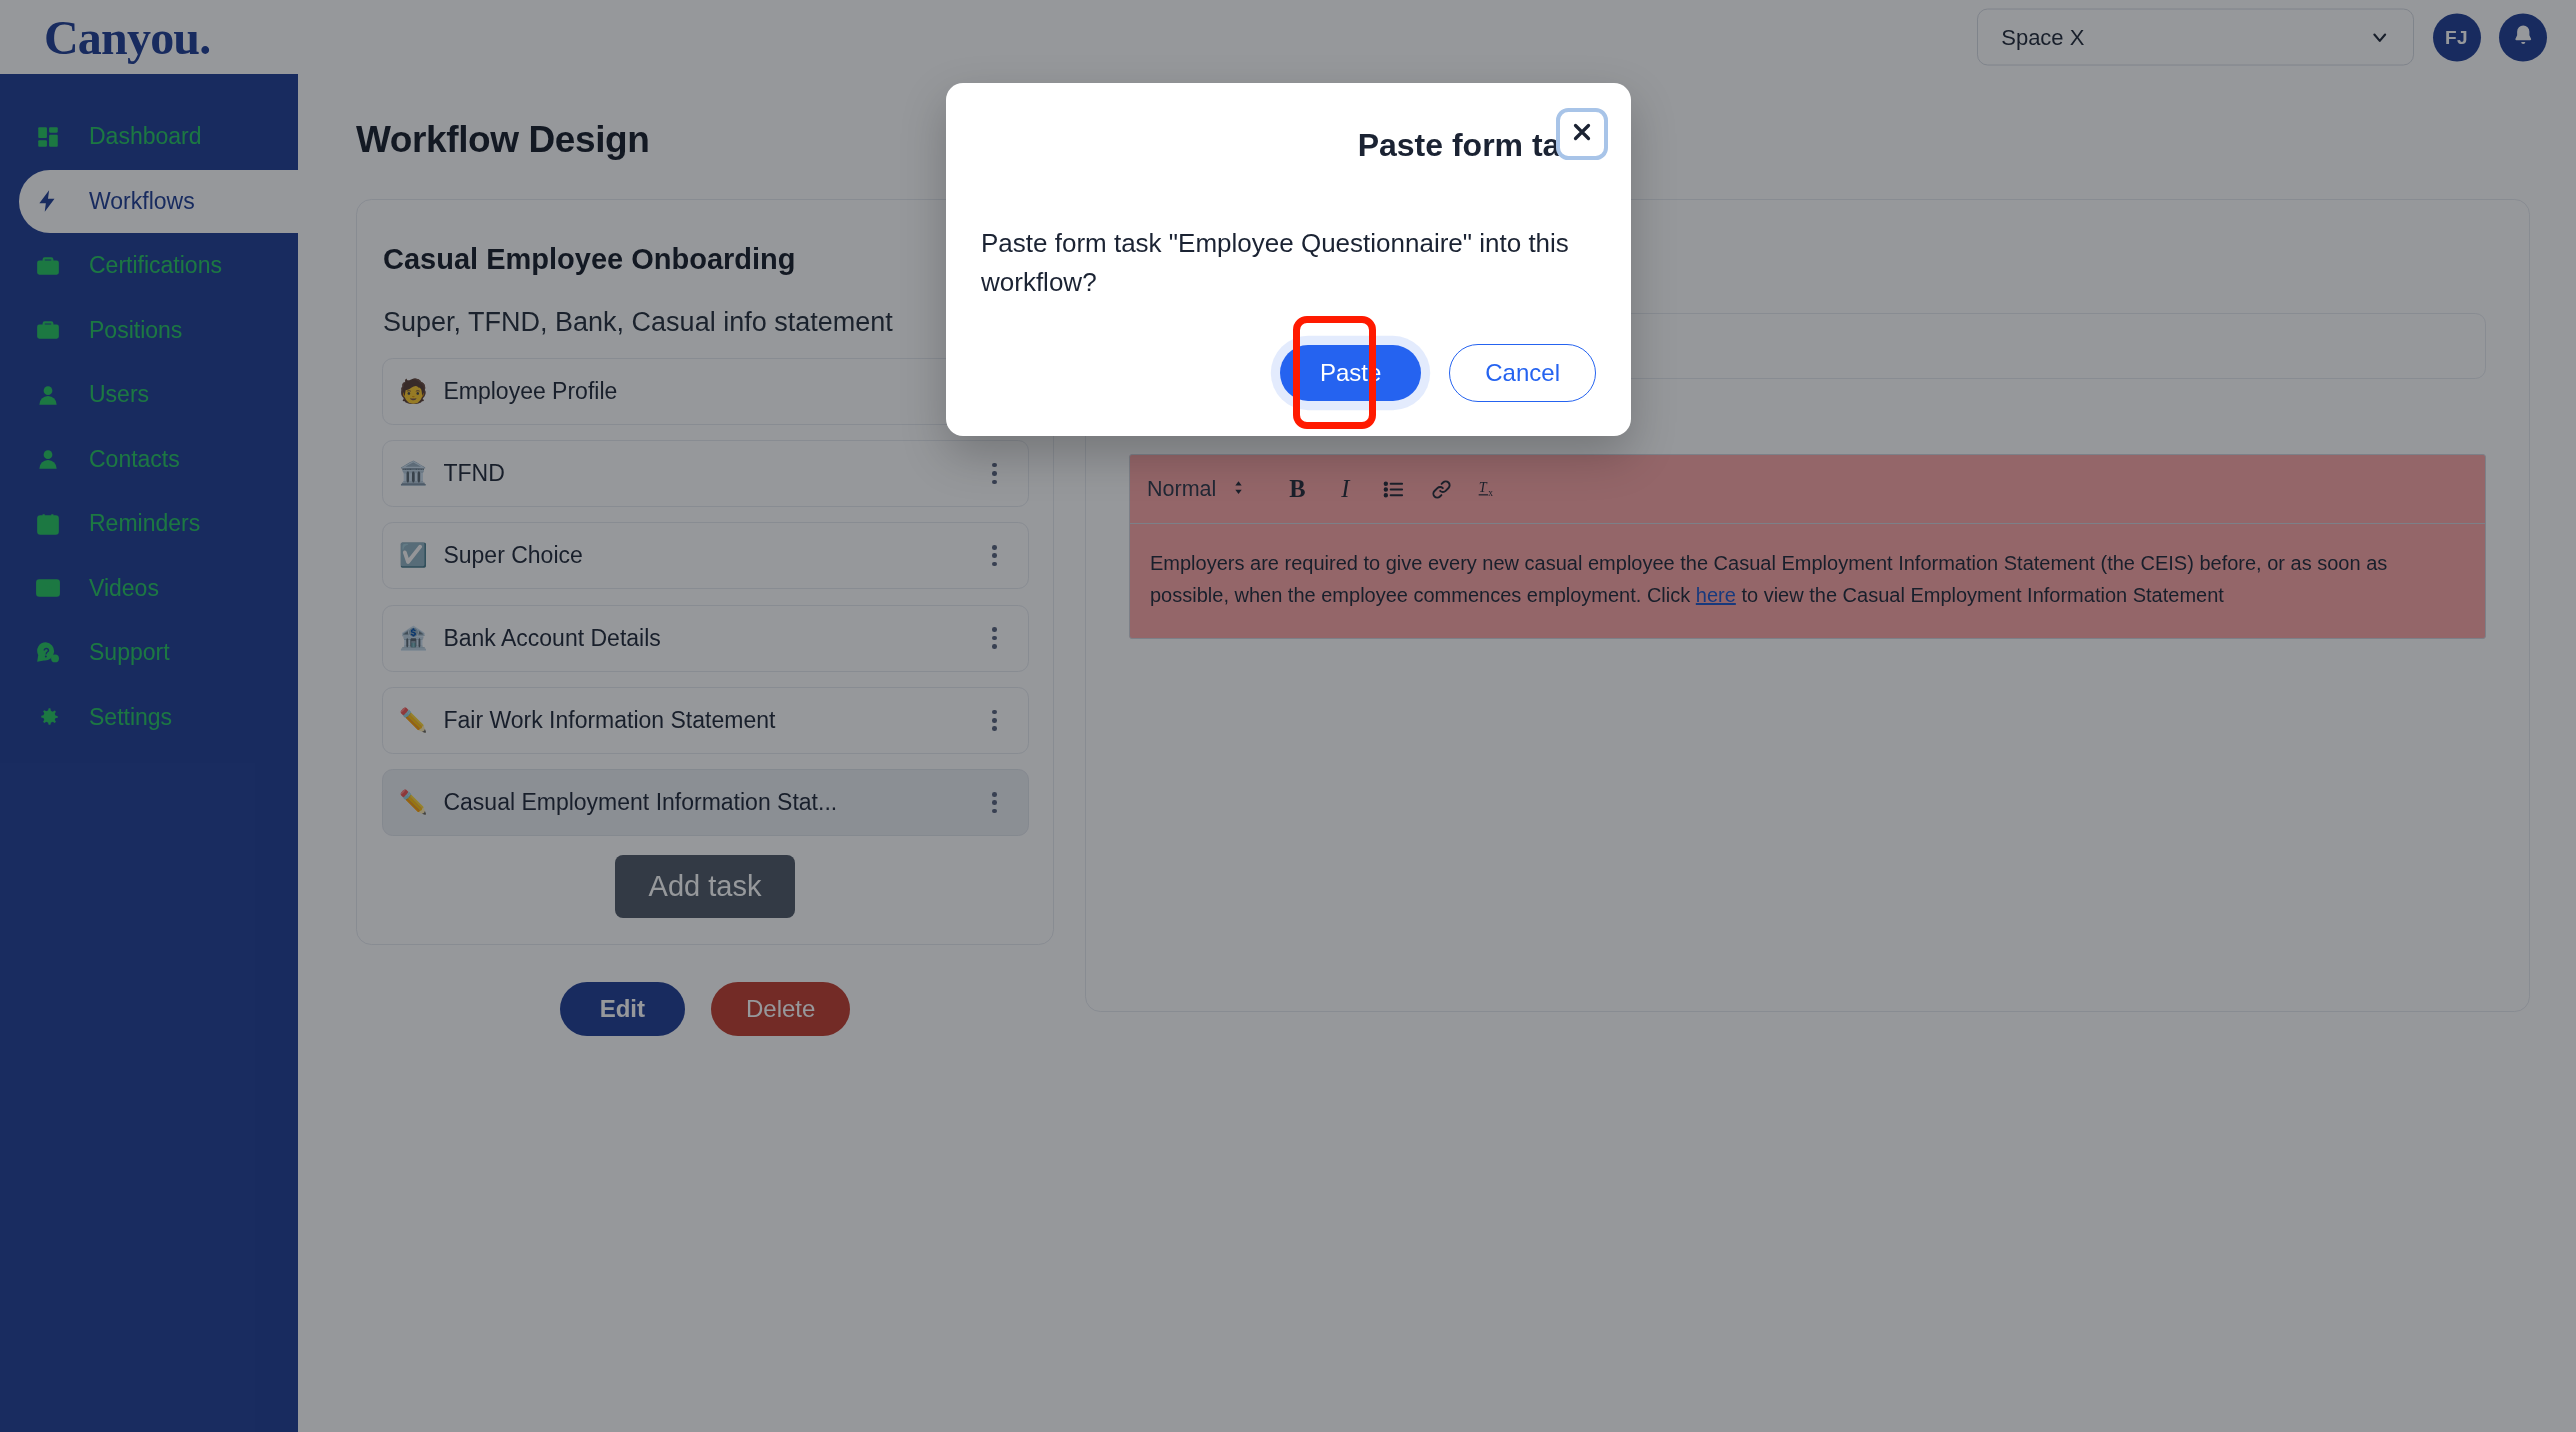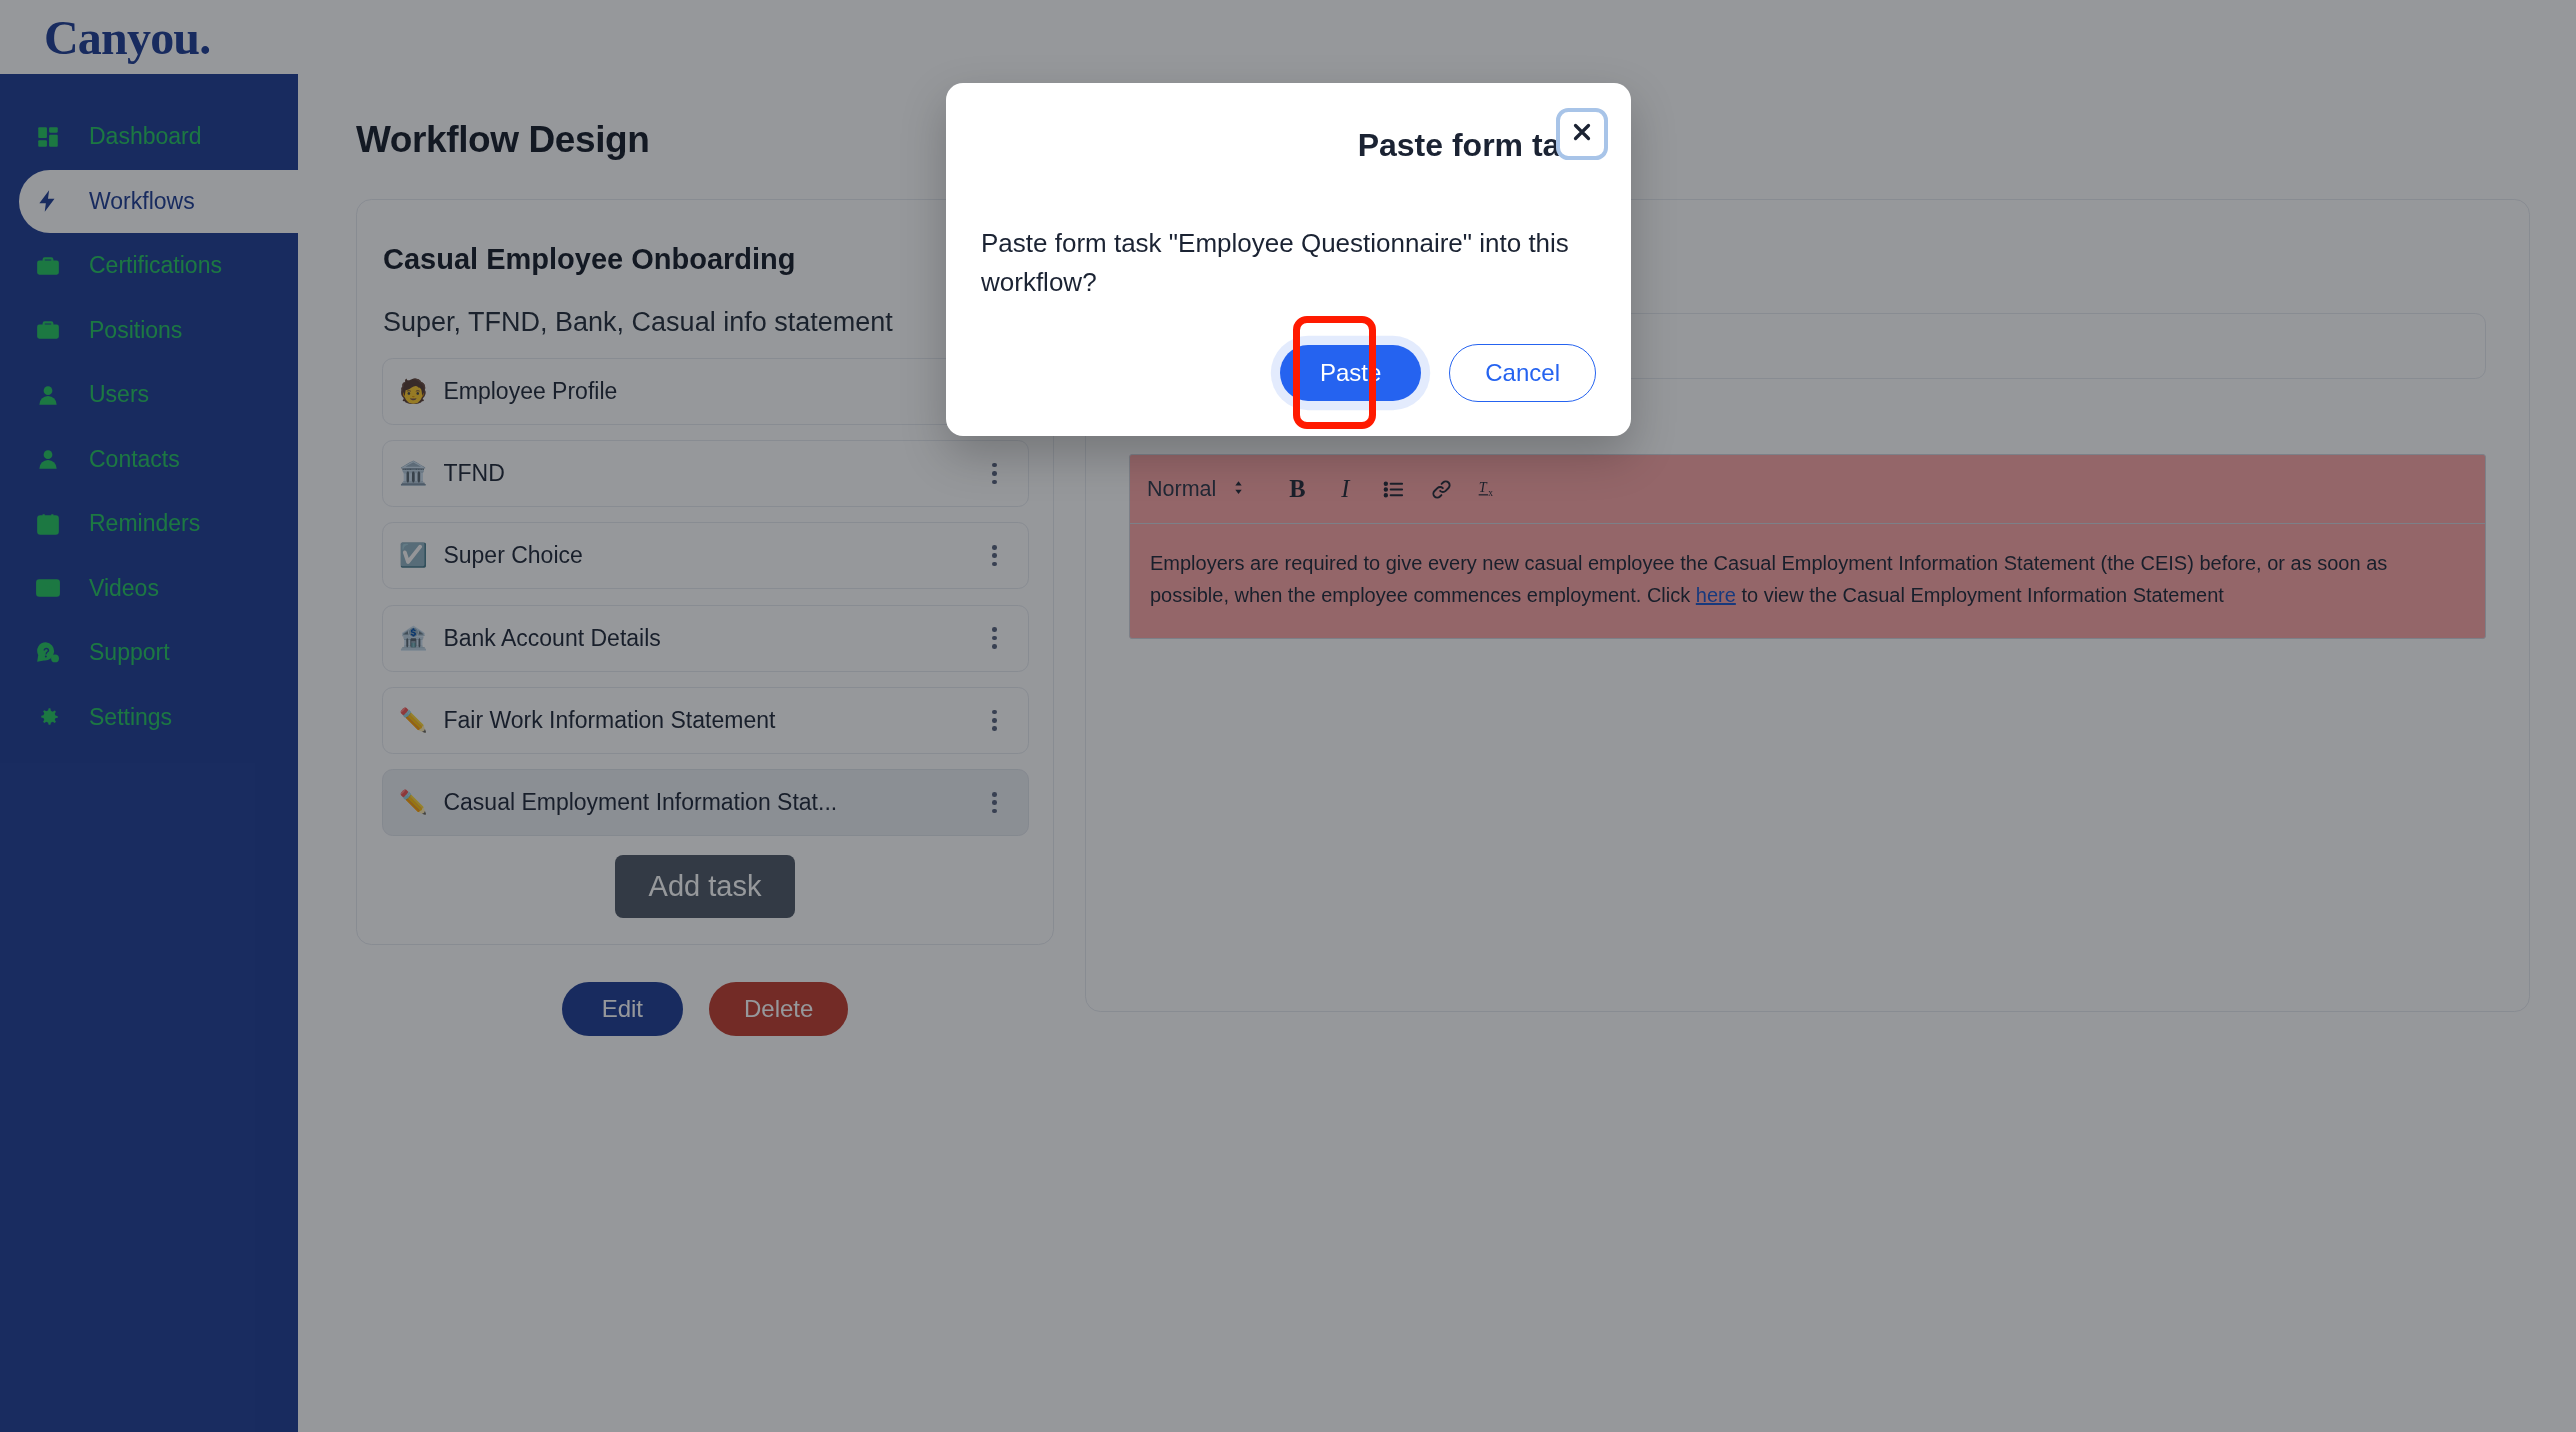--- a/index.html
+++ b/index.html
@@ -145,21 +145,21 @@
     font-family: inherit;
   }
   .card-actions {
     width: 698px;
     display: flex; justify-content: center; gap: 26px;
     margin-top: 37px;
   }
   .btn-edit {
     background: #1b3a93; color: #ffffff; border: none;
     border-radius: 766px; padding: 13px 40px;
-    font-size: 24px; font-family: inherit;
+    font-size: 24px; font-family: inherit; font-weight: bold;
   }
   .btn-delete {
     background: #c0392b; color: #ffffff; border: none;
     border-radius: 766px; padding: 13px 35px;
     font-size: 24px; font-family: inherit;
   }
 
   
   .detail-card {
     flex: 1;
@@ -267,20 +267,41 @@
     pointer-events: none;
   }
 </style>
 </head>
 <body>
 
 <div class="app">
 
   <div class="topbar">
     <div class="logo">Canyou.</div>
+    <div class="topbar-right">
+      <div class="space-select">
+        <span>Space X</span>
+        <span class="chev-dn">
+          <svg viewBox="0 0 24 24" fill="none" stroke="#1b2333" stroke-width="2.4" stroke-linecap="round" stroke-linejoin="round">
+              <polyline points="6 9 12 16 18 9"></polyline>
+            </svg>
+        </span>
+      </div>
+      <div class="avatar-circle">
+        <span>FJ</span>
+      </div>
+      <div class="bell-circle">
+        <span>
+          <svg viewBox="0 0 24 24" width="24.5" height="24.5" fill="#ffffff">
+              <path d="M12 2a6 6 0 0 0-6 6v3.6L4.4 15a1 1 0 0 0 .9 1.5h13.4a1 1 0 0 0 .9-1.5L18 11.6V8a6 6 0 0 0-6-6z"></path>
+              <path d="M10 18a2 2 0 0 0 4 0z"></path>
+            </svg>
+        </span>
+      </div>
+    </div>
   </div>
 
   <div class="sidebar">
 
     <div class="nav-item">
       <span class="nav-icon">
         <svg viewBox="0 0 24 24">
             <rect x="3" y="3" width="8" height="10" rx="1"></rect>
             <rect x="13" y="3" width="8" height="5" rx="1"></rect>
             <rect x="13" y="10" width="8" height="11" rx="1"></rect>

